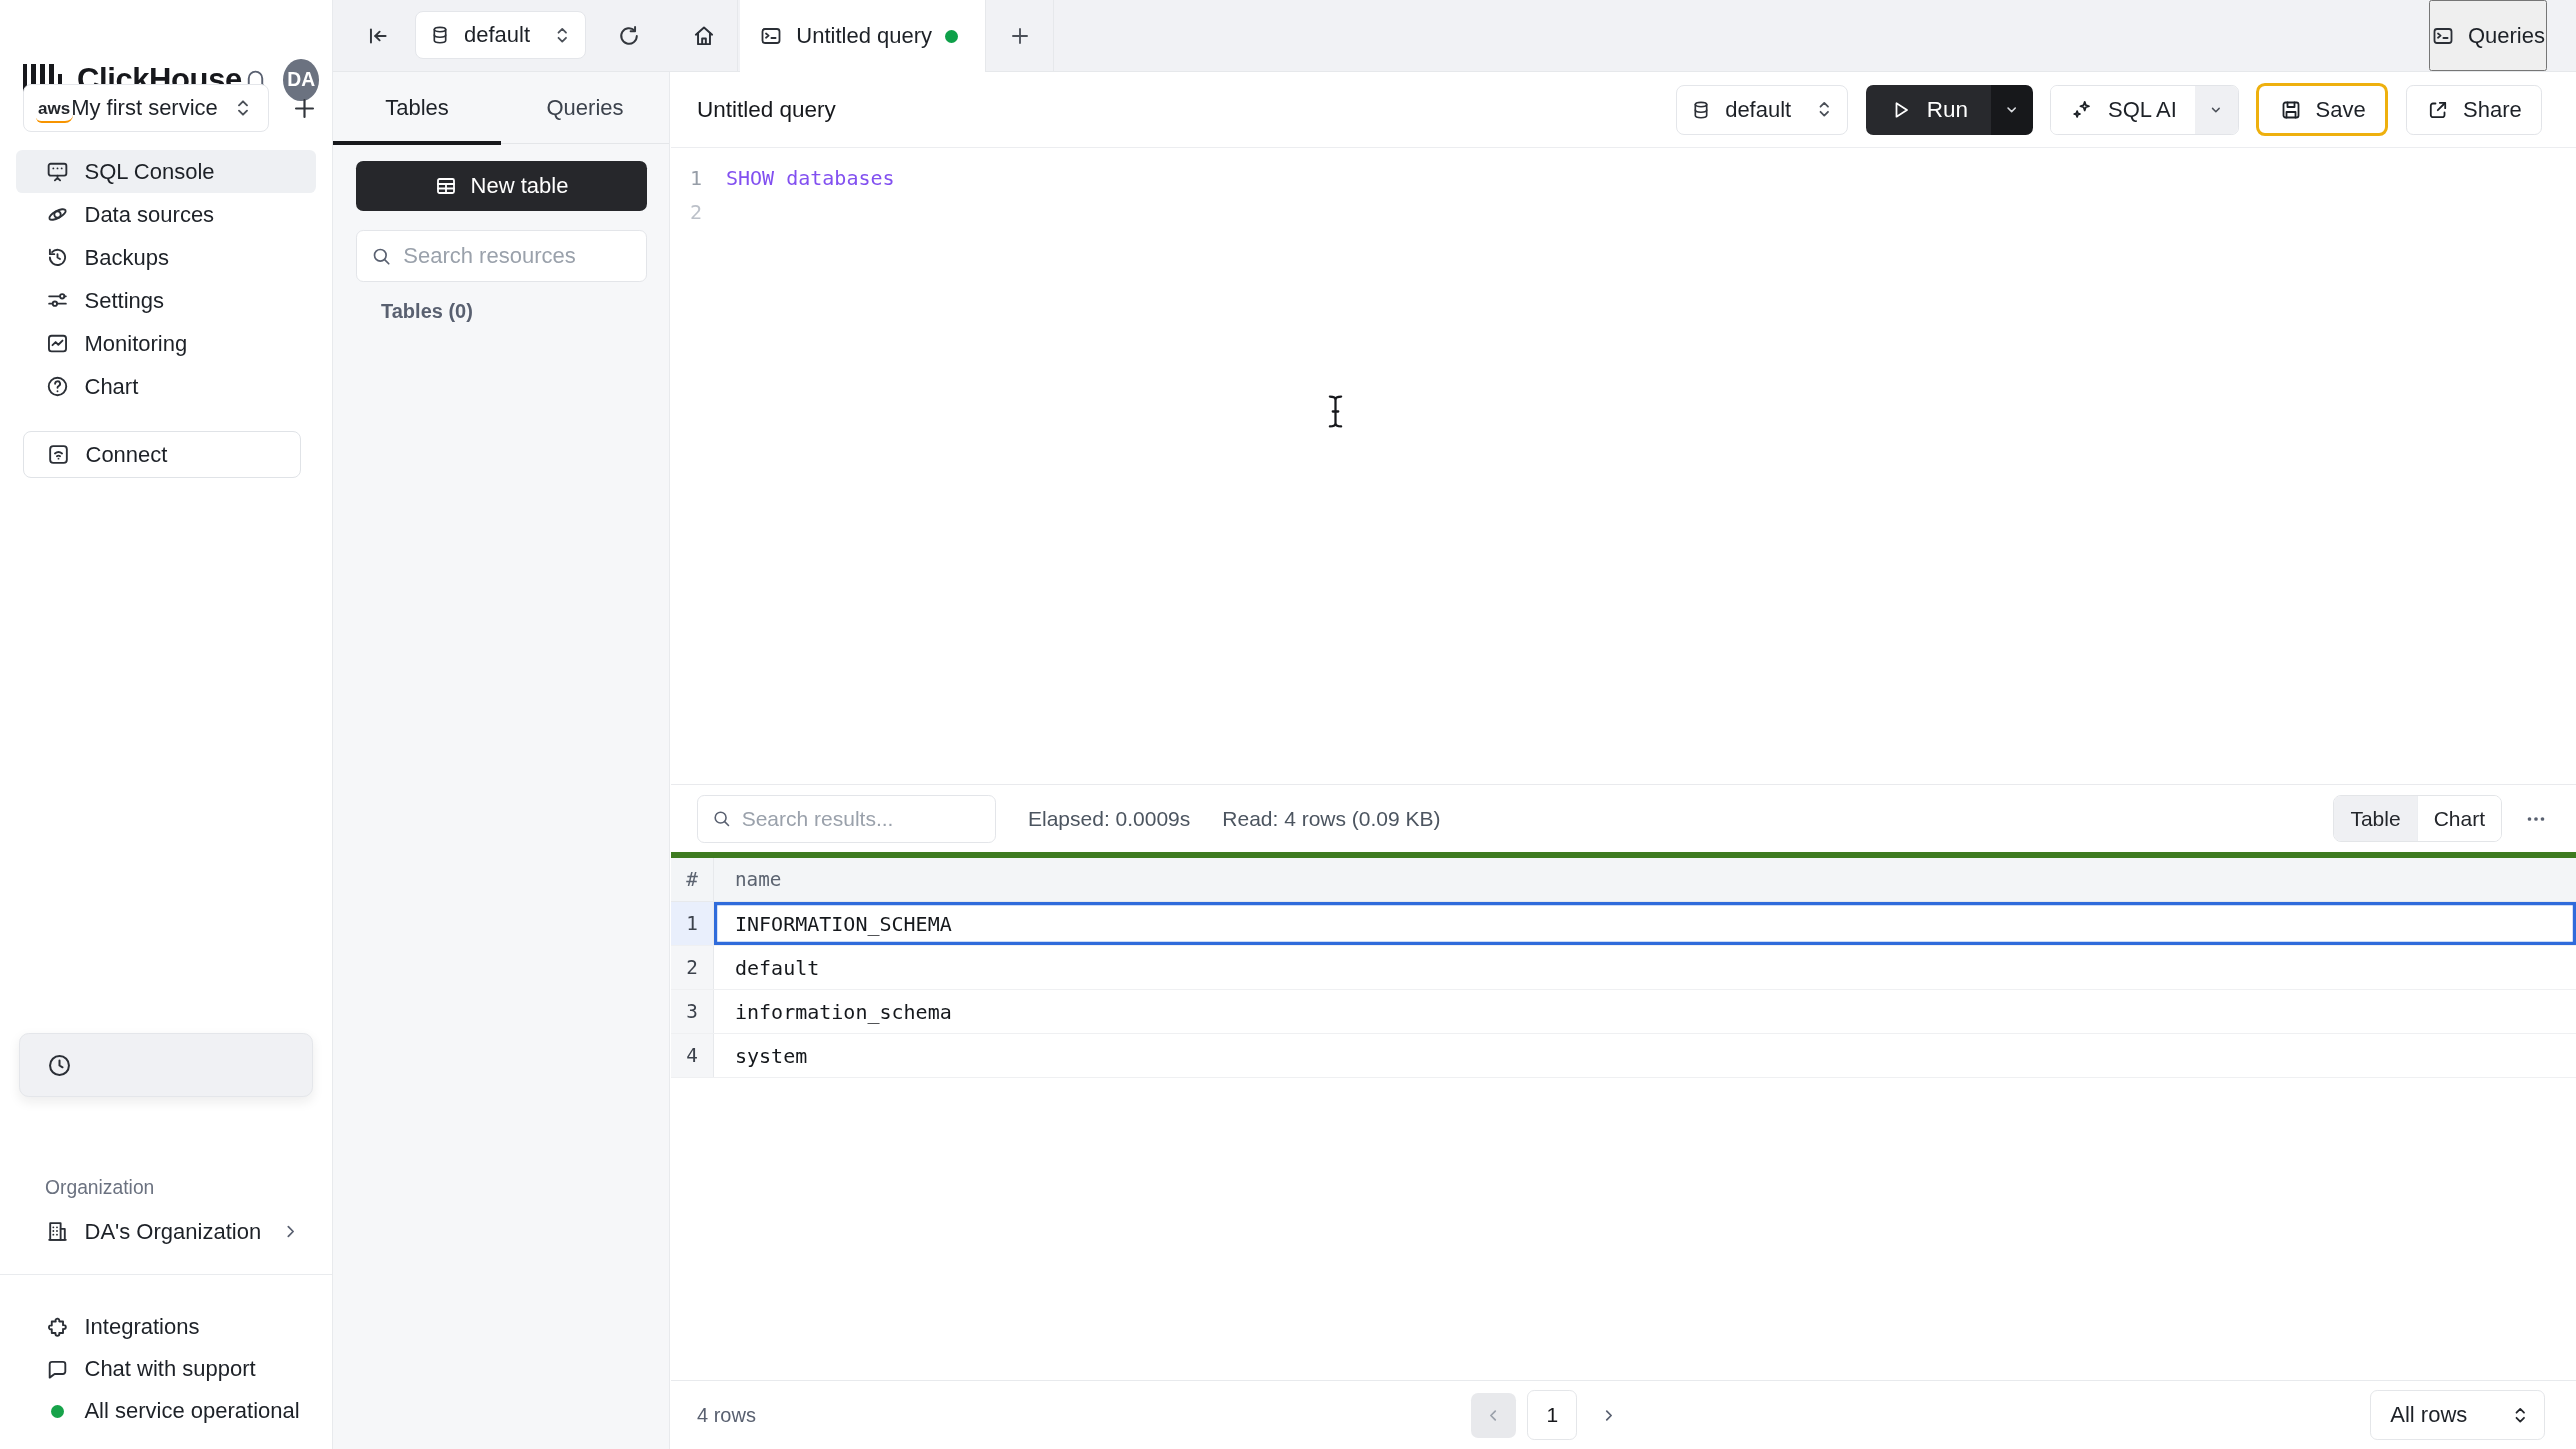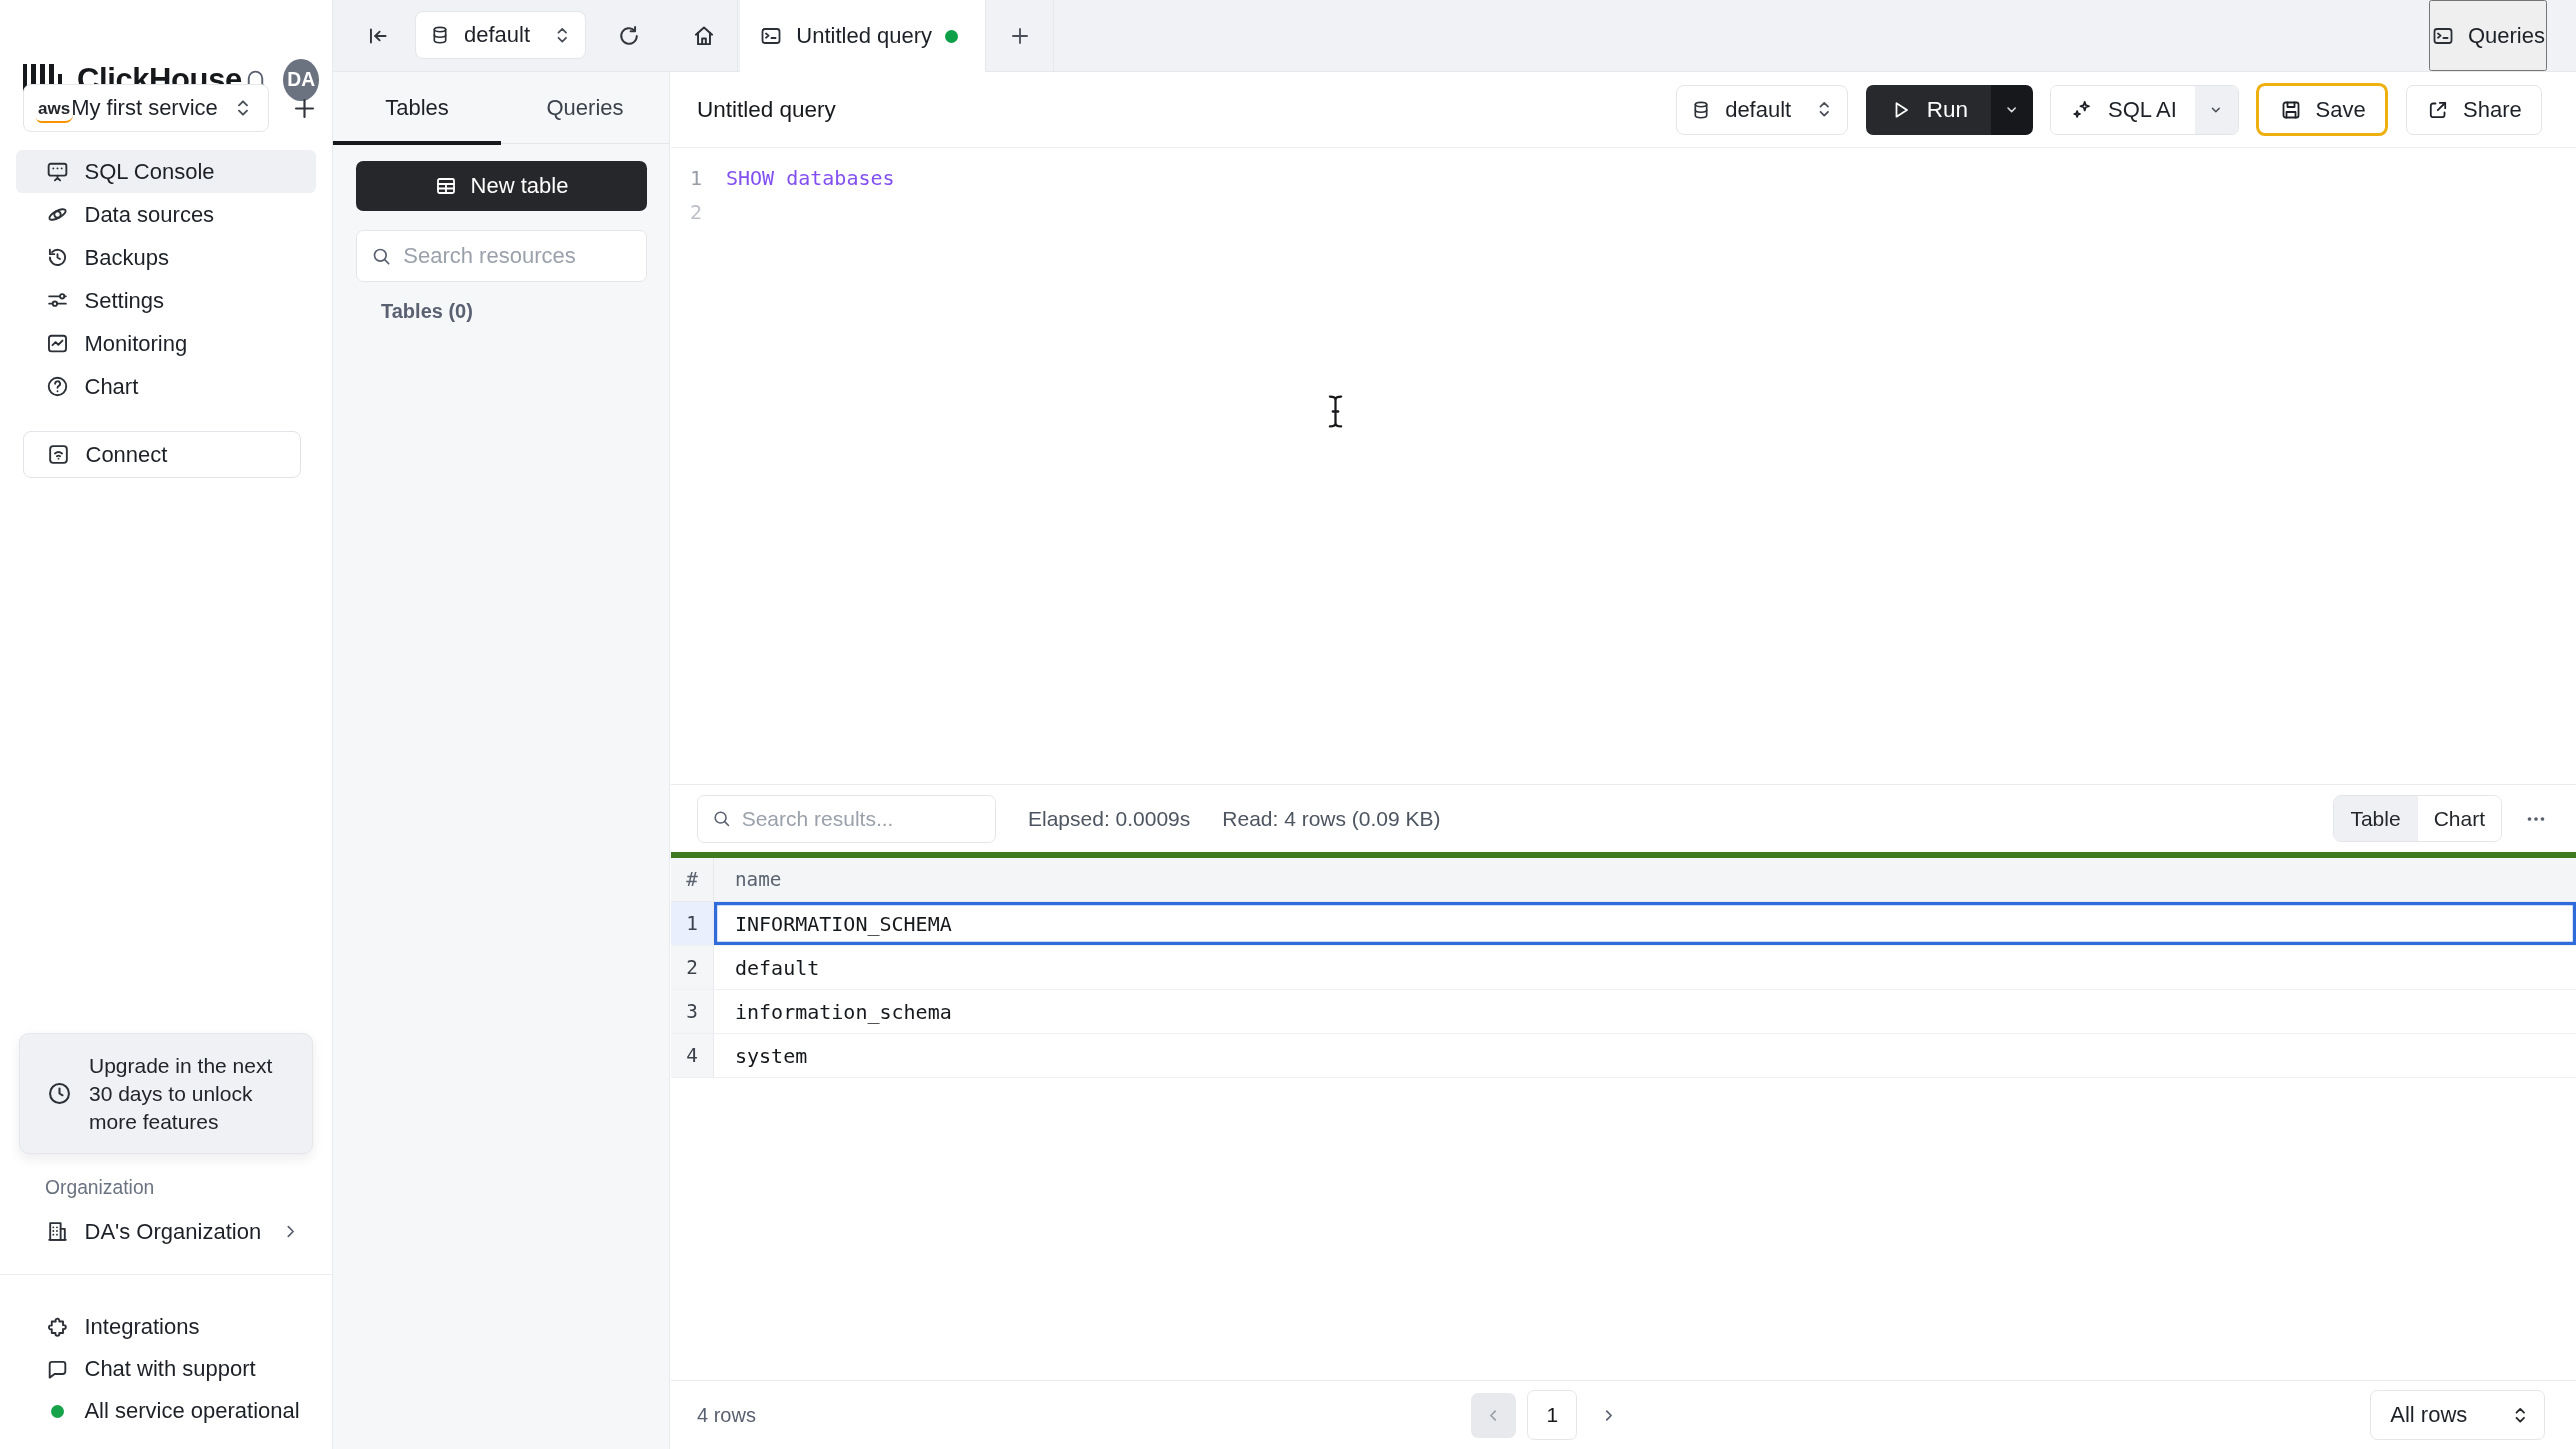--- a/index.html
+++ b/index.html
@@ -260,21 +260,20 @@
       <span class="lbl">Connect</span>
     </button>
 
     <div class="upgrade-card">
       <span class="icn">
           <svg width="27" height="27" viewBox="0 0 24 24" fill="none" stroke="currentColor" stroke-width="1.8" stroke-linecap="round" stroke-linejoin="round">
             <circle cx="12" cy="12" r="8.4"></circle>
             <path d="M12 7.6V12l2.7 1.6"></path>
           </svg>
         </span>
-      <div class="upgrade-text">Upgrade in the next 30 days to unlock more features</div>
     </div>
 
     <div class="org-label">Organization</div>
     <div class="org-row">
       <span class="icn">
           <svg width="25" height="25" viewBox="0 0 24 24" fill="none" stroke="currentColor" stroke-width="1.8" stroke-linecap="round" stroke-linejoin="round">
             <rect x="5" y="4" width="10" height="16"></rect>
             <path d="M15 9.5h4V20h-4"></path>
             <path d="M8 8h.01M11.5 8h.01M8 11.5h.01M11.5 11.5h.01M8 15h.01M11.5 15h.01"></path>
             <path d="M4 20h16"></path>

